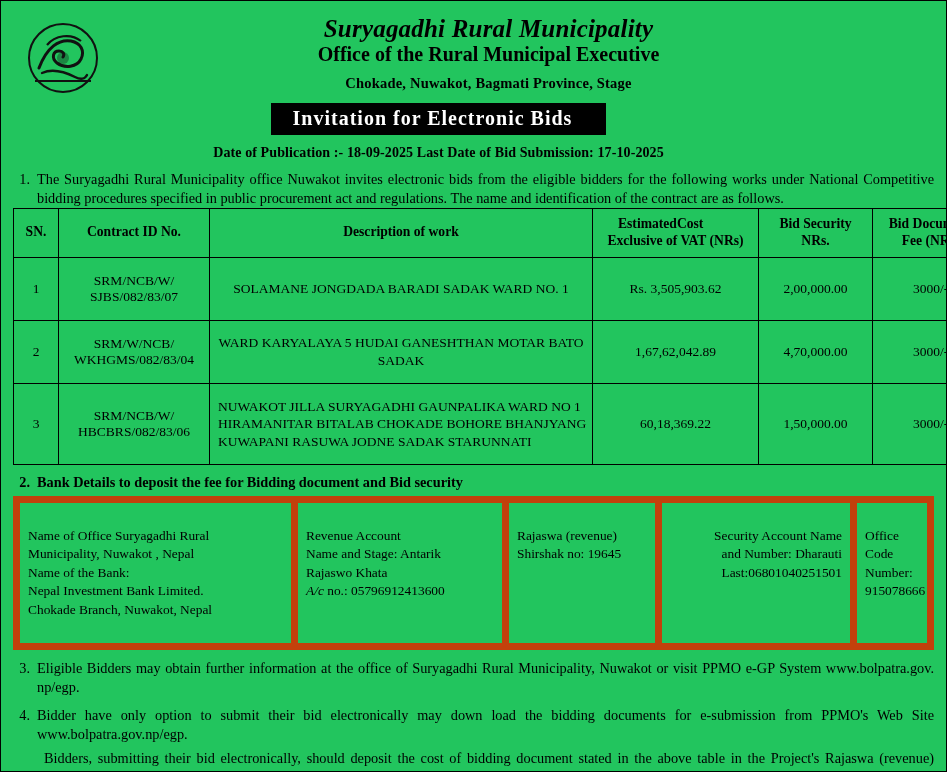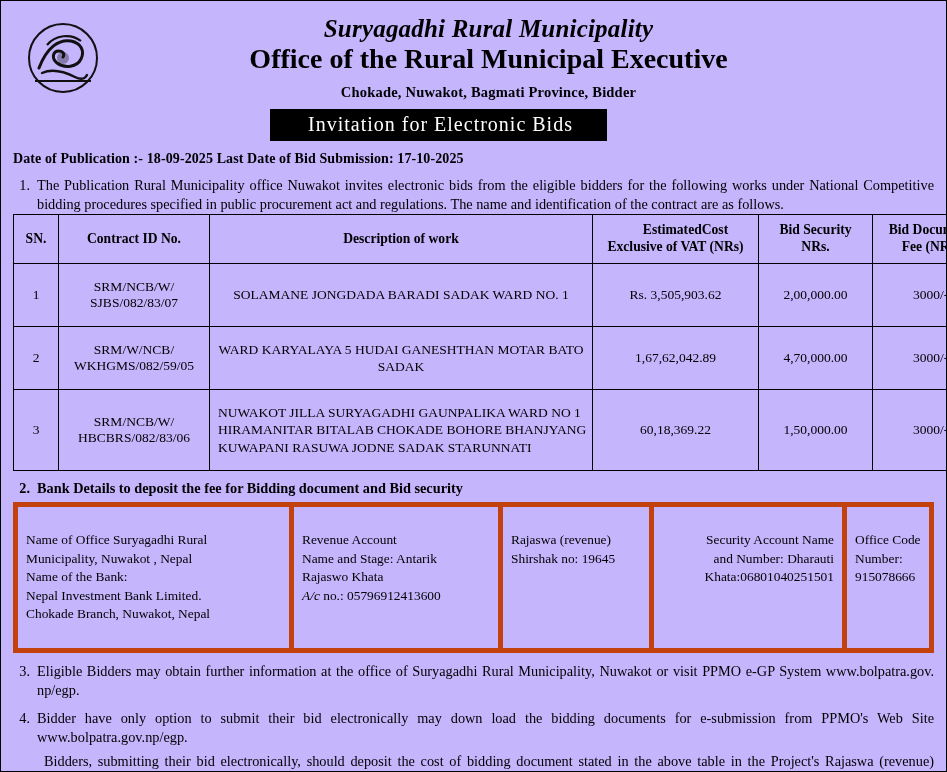--- a/index.html
+++ b/index.html
@@ -9,21 +9,21 @@
   }
   body {
     font-family: "Liberation Serif", serif;
     color: #000;
   }
   .page {
     width: 947px;
     height: 772px;
     box-sizing: border-box;
     position: relative;
-    background: #c4b5fd;
+    background: #22c55e;
     border: 1px solid #000;
     padding: 10px 12px 6px 12px;
     overflow: hidden;
   }
 
   
   .header {
     display: flex;
     align-items: flex-start;
     padding-top: 4px;
@@ -43,45 +43,46 @@
   }
   .org-name {
     font-style: italic;
     font-weight: bold;
     font-size: 25px;
     line-height: 1.08;
     letter-spacing: .2px;
   }
   .org-office {
     font-weight: bold;
-    font-size: 28px;
+    font-size: 20px;
     line-height: 1.15;
     margin-top: 1px;
   }
   .org-addr {
     font-weight: bold;
     font-size: 14.5px;
     margin-top: 9px;
     letter-spacing: .2px;
   }
   .invite-wrap {
     text-align: center;
     margin-top: 8px;
     padding-right: 70px;
   }
   .invite-banner {
     display: inline-block;
     background: #000;
     color: #fff;
-    font-weight: normal;
+    font-weight: bold;
     font-size: 20px;
-    padding: 4px 34px 5px 38px;
+    padding: 4px 34px 5px 22px;
     letter-spacing: 1px;
   }
   .dates {
+    text-align: center;
     font-weight: bold;
     font-size: 14px;
     margin-top: 10px;
     padding-right: 70px;
     letter-spacing: .1px;
   }
 
   
   .para {
     display: flex;
@@ -123,21 +124,21 @@
     line-height: 1.25;
   }
   th.c-sn { width: 34px; }
   th.c-cid { width: 140px; }
   th.c-desc { width: 372px; }
   th.c-cost { width: 155px; }
   th.c-sec { width: 103px; }
   th.c-fee { width: 105px; }
   .th-just {
     display: flex;
-    justify-content: center;
+    justify-content: flex-start;
     margin-left: 20px;
   }
   td.desc { line-height: 1.3; }
   td.desc.left { text-align: left; padding-left: 8px; }
   .rowtall td { height: 52px; }
   .rowtall3 td { height: 70px; }
 
   
   .sec2 {
     display: flex;
@@ -146,21 +147,21 @@
     margin: 9px 0 5px 0;
   }
   .sec2 .num { width: 24px; flex: 0 0 24px; text-align: right; padding-right: 7px; box-sizing: border-box;}
   table.bank {
     width: 100%;
     border-collapse: collapse;
     table-layout: fixed;
     font-size: 13.4px;
   }
   table.bank td {
-    border: 5px solid #c2410c;
+    border: 7px solid #c2410c;
     vertical-align: top;
     padding: 24px 8px;
     line-height: 1.38;
   }
   td.b1 { width: 255px; }
   td.b2 { width: 188px; }
   td.b3 { width: 130px; margin-left: 24px; }
   td.b4 { width: 172px; text-align: right; }
   td.b5 { width: auto; }
   .ital { font-style: italic; }
@@ -187,33 +188,33 @@
         <path d="M14 47 C22 26, 34 18, 46 20 C56 22, 60 30, 56 38 C52 46, 40 48, 32 42 C26 37, 28 30, 34 30 C38 30, 40 33, 38 36" fill="none" stroke="#111" stroke-width="3" stroke-linecap="round"></path>
         <path d="M17 52 C26 48, 38 50, 50 56 C56 59, 60 58, 62 54" fill="none" stroke="#111" stroke-width="2.4" stroke-linecap="round"></path>
         <path d="M22 24 C30 14, 46 12, 56 20" fill="none" stroke="#111" stroke-width="2.2"></path>
         <circle cx="38" cy="37" r="6" fill="#111" opacity=".35"></circle>
         <path d="M10 60 L66 60" stroke="#111" stroke-width="2"></path>
       </svg>
     </div>
     <div class="head-text">
       <div class="org-name">Suryagadhi Rural Municipality</div>
       <div class="org-office">Office of the Rural Municipal Executive</div>
-      <div class="org-addr">Chokade, Nuwakot, Bagmati Province, Bidder</div>
+      <div class="org-addr">Chokade, Nuwakot, Bagmati Province, Stage</div>
     </div>
   </div>
 
   <div class="invite-wrap">
     <span class="invite-banner">Invitation  for  Electronic  Bids</span>
   </div>
 
   <div class="dates">Date of Publication :- 18-09-2025  Last Date of Bid Submission: 17-10-2025</div>
 
   <div class="para">
     <div class="num">1.</div>
-    <div class="txt">The Publication Rural  Municipality office Nuwakot invites electronic bids from the eligible bidders for the following works under National Competitive bidding procedures specified in public procurement  act  and  regulations. The name and identification of the contract are as follows.</div>
+    <div class="txt">The Suryagadhi Rural  Municipality office Nuwakot invites electronic bids from the eligible bidders for the following works under National Competitive bidding procedures specified in public procurement  act  and  regulations. The name and identification of the contract are as follows.</div>
   </div>
 
 
   <table class="bids">
     <thead>
       <tr>
         <th class="c-sn">SN.</th>
         <th class="c-cid">Contract ID No.</th>
         <th class="c-desc">Description of work</th>
         <th class="c-cost">
@@ -237,21 +238,21 @@
       <tr class="rowtall">
         <td>1</td>
         <td>SRM/NCB/W/ SJBS/082/83/07</td>
         <td class="desc">SOLAMANE JONGDADA BARADI SADAK WARD NO. 1</td>
         <td>Rs.   3,505,903.62</td>
         <td>2,00,000.00</td>
         <td>3000/-</td>
       </tr>
       <tr class="rowtall">
         <td>2</td>
-        <td>SRM/W/NCB/ WKHGMS/082/59/05</td>
+        <td>SRM/W/NCB/ WKHGMS/082/83/04</td>
         <td class="desc">WARD KARYALAYA 5 HUDAI GANESHTHAN MOTAR BATO SADAK</td>
         <td>1,67,62,042.89</td>
         <td>4,70,000.00</td>
         <td>3000/-</td>
       </tr>
       <tr class="rowtall3">
         <td>3</td>
         <td>SRM/NCB/W/ HBCBRS/082/83/06</td>
         <td class="desc left">NUWAKOT JILLA SURYAGADHI GAUNPALIKA WARD NO 1 HIRAMANITAR BITALAB CHOKADE BOHORE BHANJYANG KUWAPANI RASUWA JODNE SADAK STARUNNATI</td>
         <td>60,18,369.22</td>
@@ -284,21 +285,21 @@
             <span class="ital">A/c</span><span> no.: 05796912413600</span>
           </div>
         </td>
         <td class="b3">
           <div>Rajaswa  (revenue)</div>
           <div>Shirshak no:  19645</div>
         </td>
         <td class="b4">
           <div>Security Account Name</div>
           <div>and Number: Dharauti</div>
-          <div>Khata:06801040251501</div>
+          <div>Last:06801040251501</div>
         </td>
         <td class="b5">
           <div>Office Code Number:</div>
           <div>915078666</div>
         </td>
       </tr>
     </tbody>
   </table>
 
   <div class="flist">

